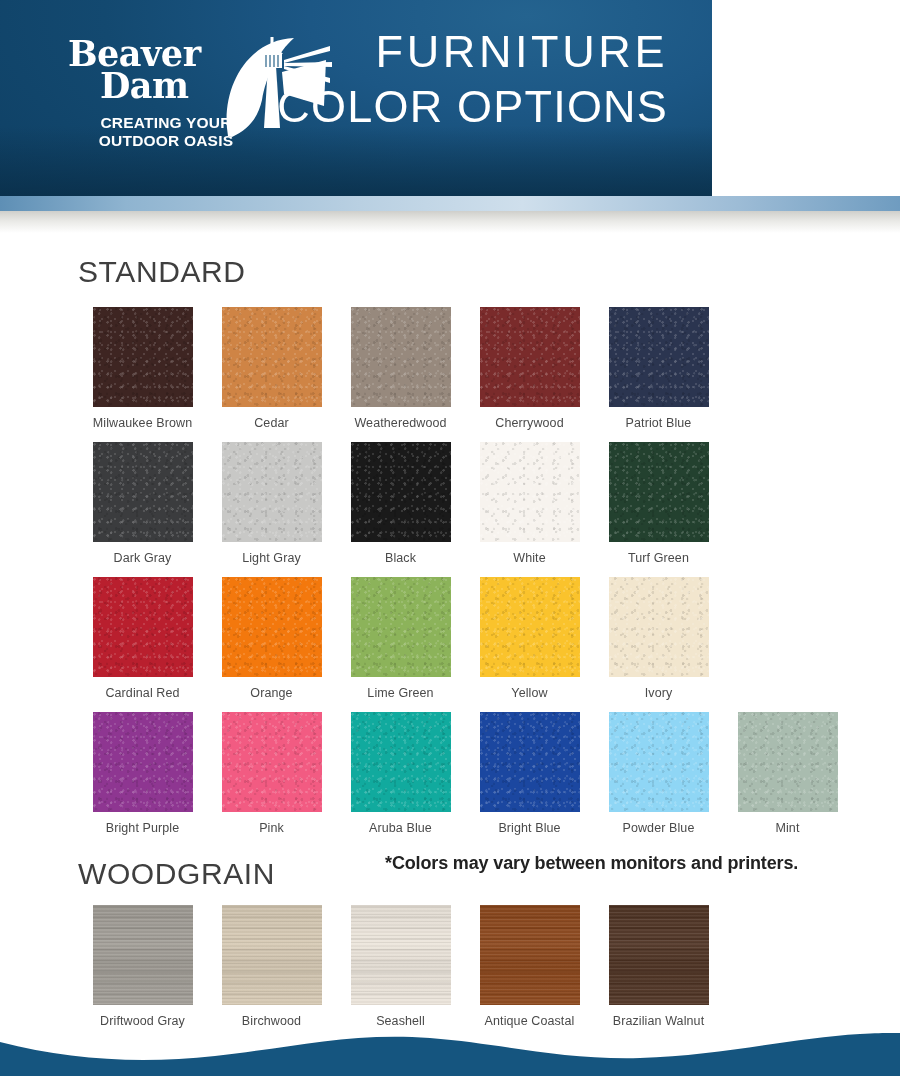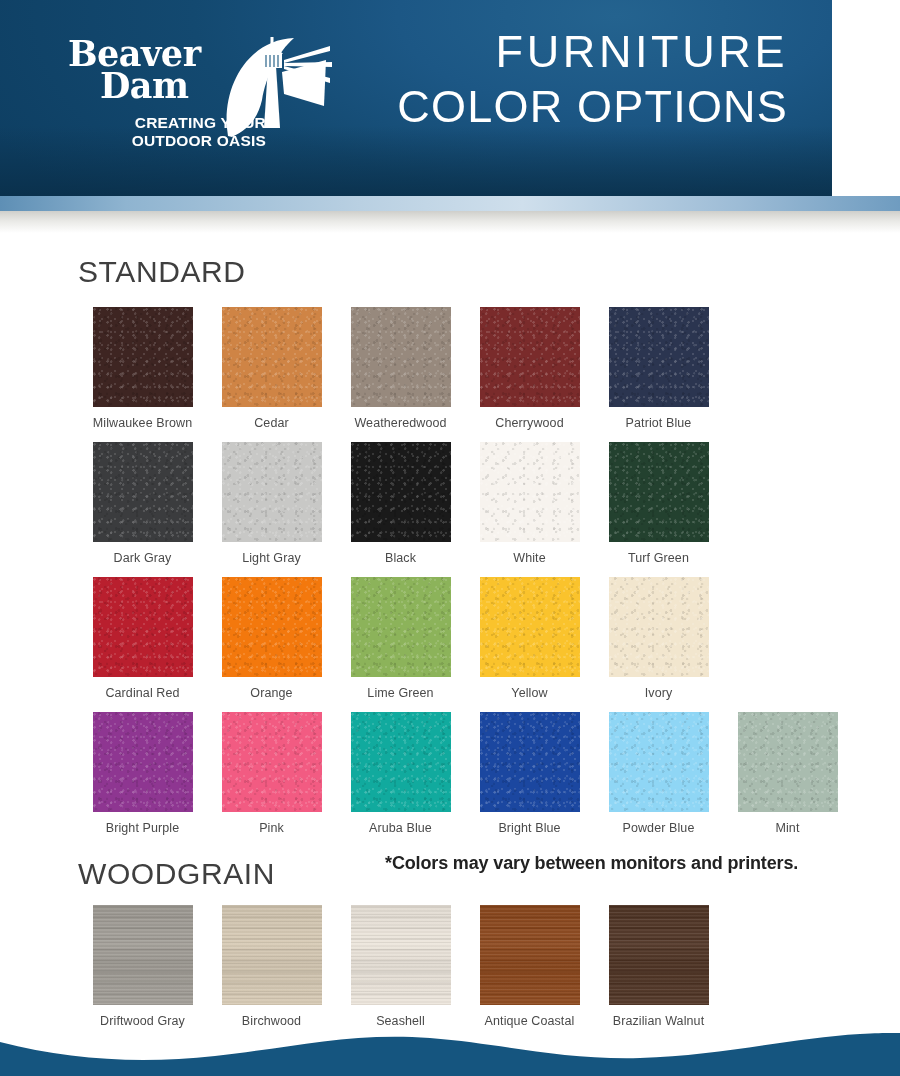--- a/index.html
+++ b/index.html
@@ -12,21 +12,21 @@
     background: #ffffff;
     overflow: hidden;
     position: relative;
   }
 
   .page { width: 900px; height: 1076px; position: relative; background: #fff; }
 
   
   .header {
     position: relative;
-    width: 832px;
+    width: 712px;
     height: 196px;
     background:
       radial-gradient(ellipse 680px 300px at 74% 8%, #24638f 0%, #1c5785 32%, #134970 62%, #0e3f63 100%);
     overflow: hidden;
   }
   .header::after {
     content: "";
     position: absolute;
     left: 0; right: 0; bottom: 0;
     height: 70px;
@@ -63,21 +63,21 @@
     font-size: 35px;
     font-weight: 700;
     letter-spacing: -0.5px;
     margin-left: 32px;
   }
   .logo-tagline {
     position: absolute;
     left: 0;
     top: 82px;
     width: 200px;
-    text-align: right;
+    text-align: center;
     color: #ffffff;
     font-family: "Liberation Sans", sans-serif;
     font-size: 15.5px;
     font-weight: 700;
     line-height: 1.14;
     letter-spacing: 0.2px;
   }
   .logo-mark { position: absolute; left: 152px; top: 0px; }
 
   

